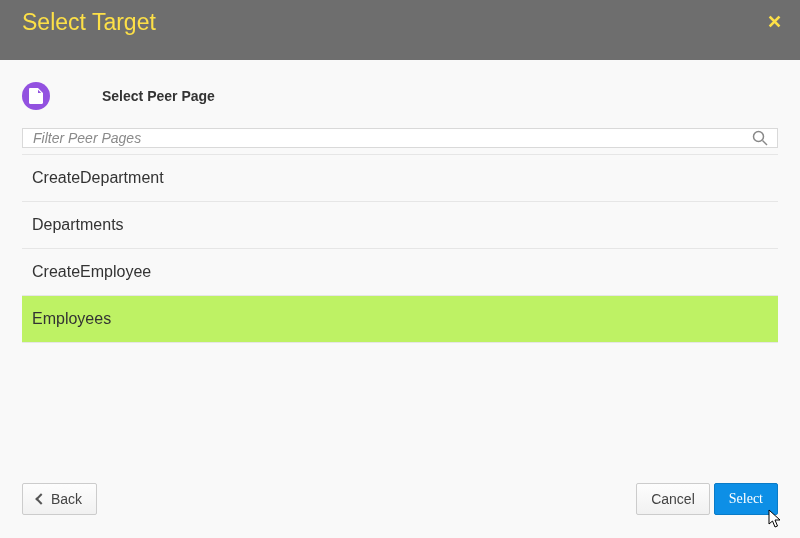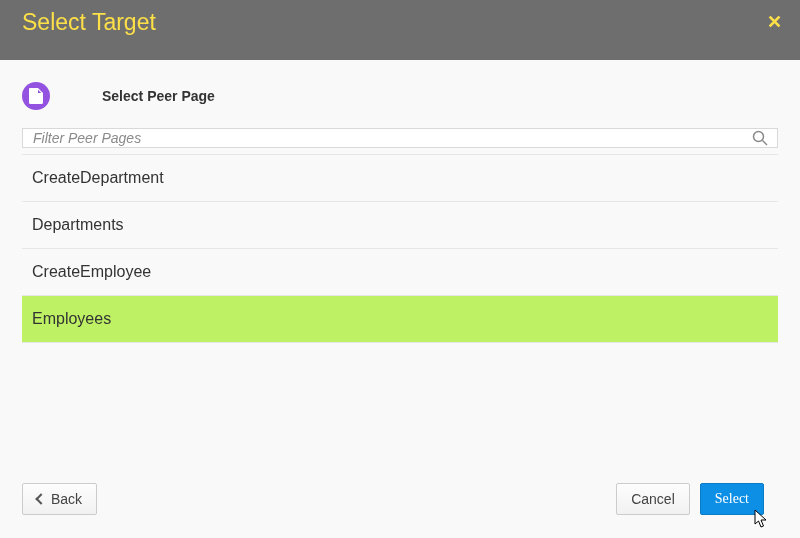--- a/index.html
+++ b/index.html
@@ -111,21 +111,21 @@
     }
     .footer {
       position: absolute;
       bottom: 0;
       left: 0;
       right: 0;
       height: 64px;
       display: flex;
       align-items: center;
       justify-content: space-between;
-      padding: 0 36px 14px 22px;
+      padding: 0 22px 14px 22px;
     }
     .btn {
       height: 32px;
       padding: 0 14px;
       font-size: 14px;
       border: 1px solid #ccc;
       background: linear-gradient(#fdfdfd, #f1f1f1);
       color: #444;
       cursor: pointer;
       display: inline-flex;
@@ -134,21 +134,21 @@
       border-radius: 2px;
     }
     .btn-primary {
       background: #0d8fe6;
       border: 1px solid #0a7bc7;
       color: #fff;
       font-family: Liberation Serif, serif;
     }
     .footer-right {
       display: flex;
-      gap: 10px;
+      gap: 4px;
       position: relative;
     }
     .chevron-left {
       display: inline-block;
       width: 8px;
       height: 8px;
       border-left: 2px solid #555;
       border-bottom: 2px solid #555;
       transform: rotate(45deg);
     }

